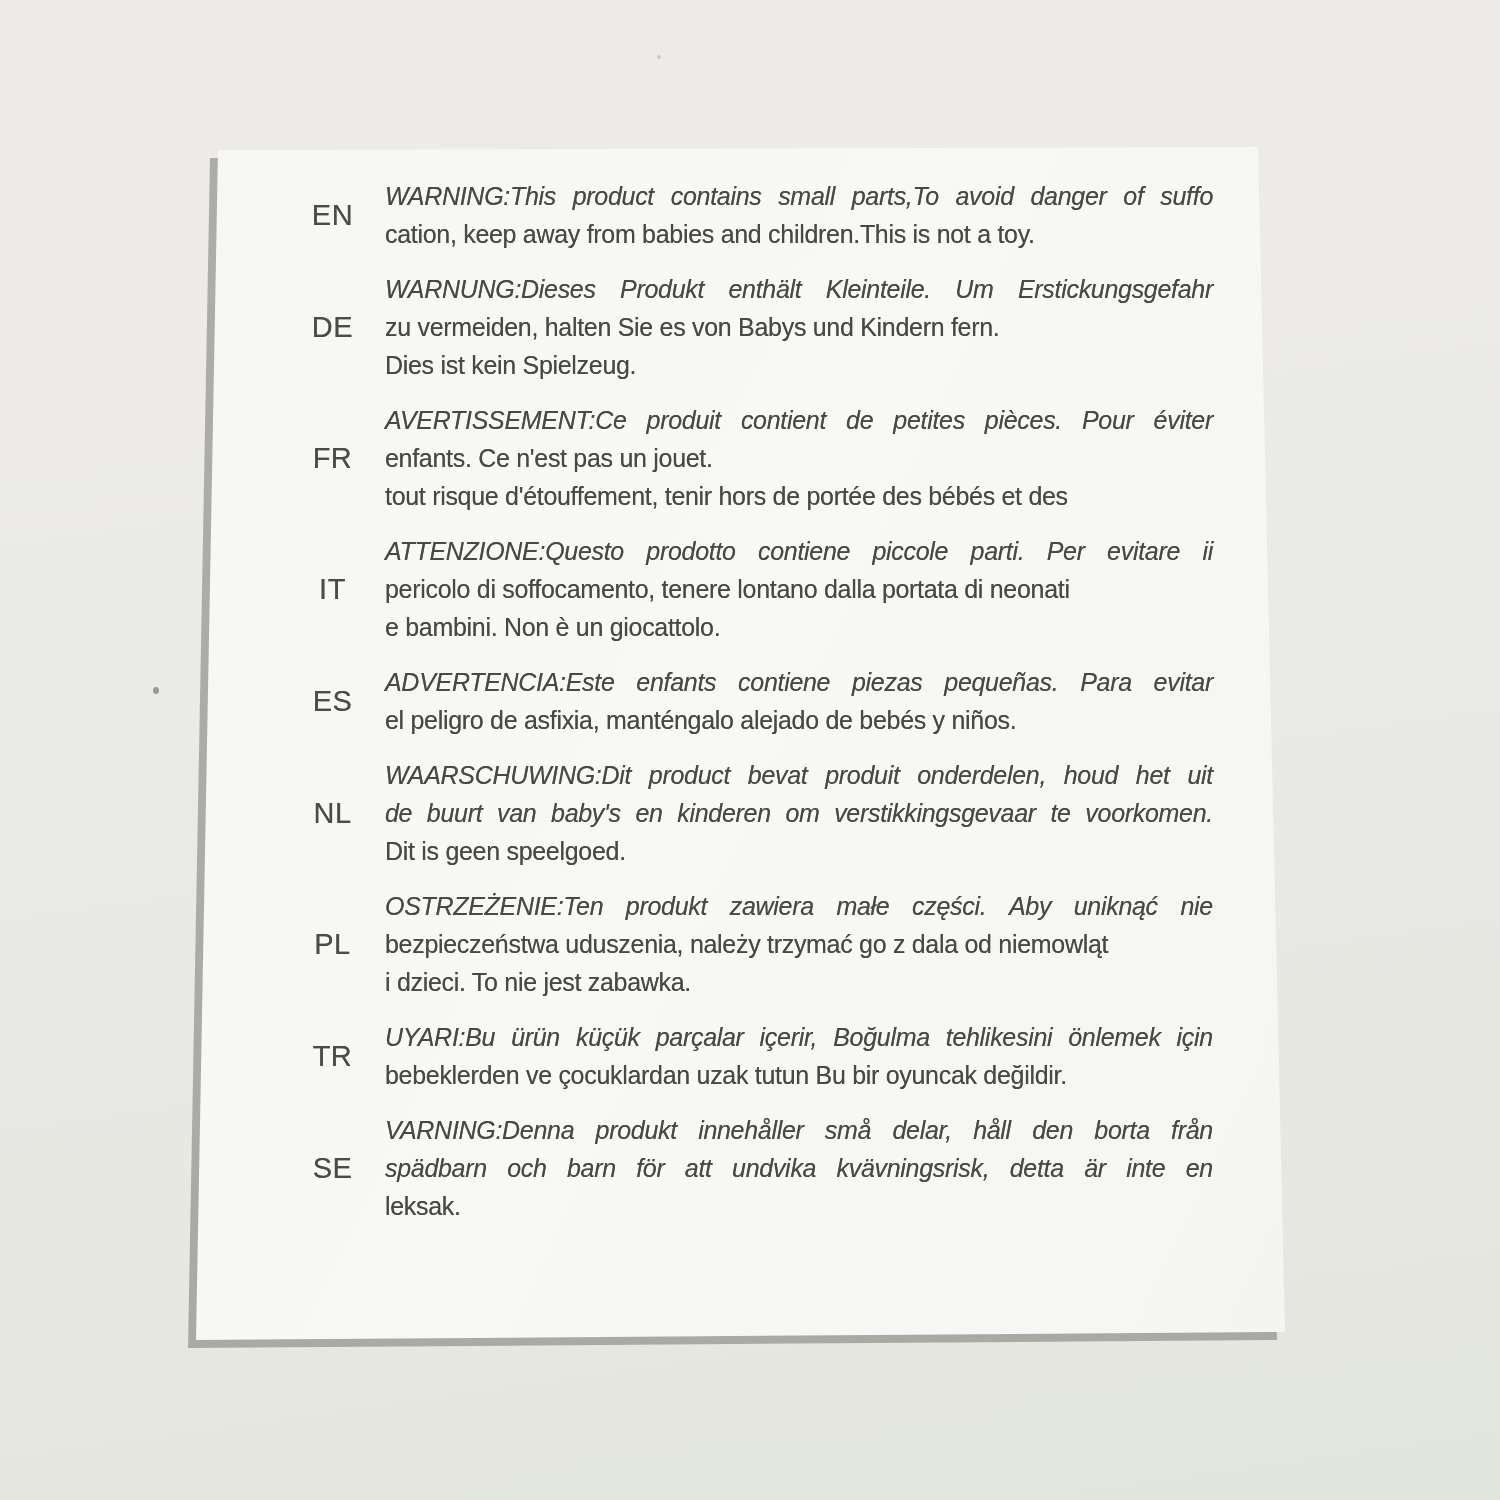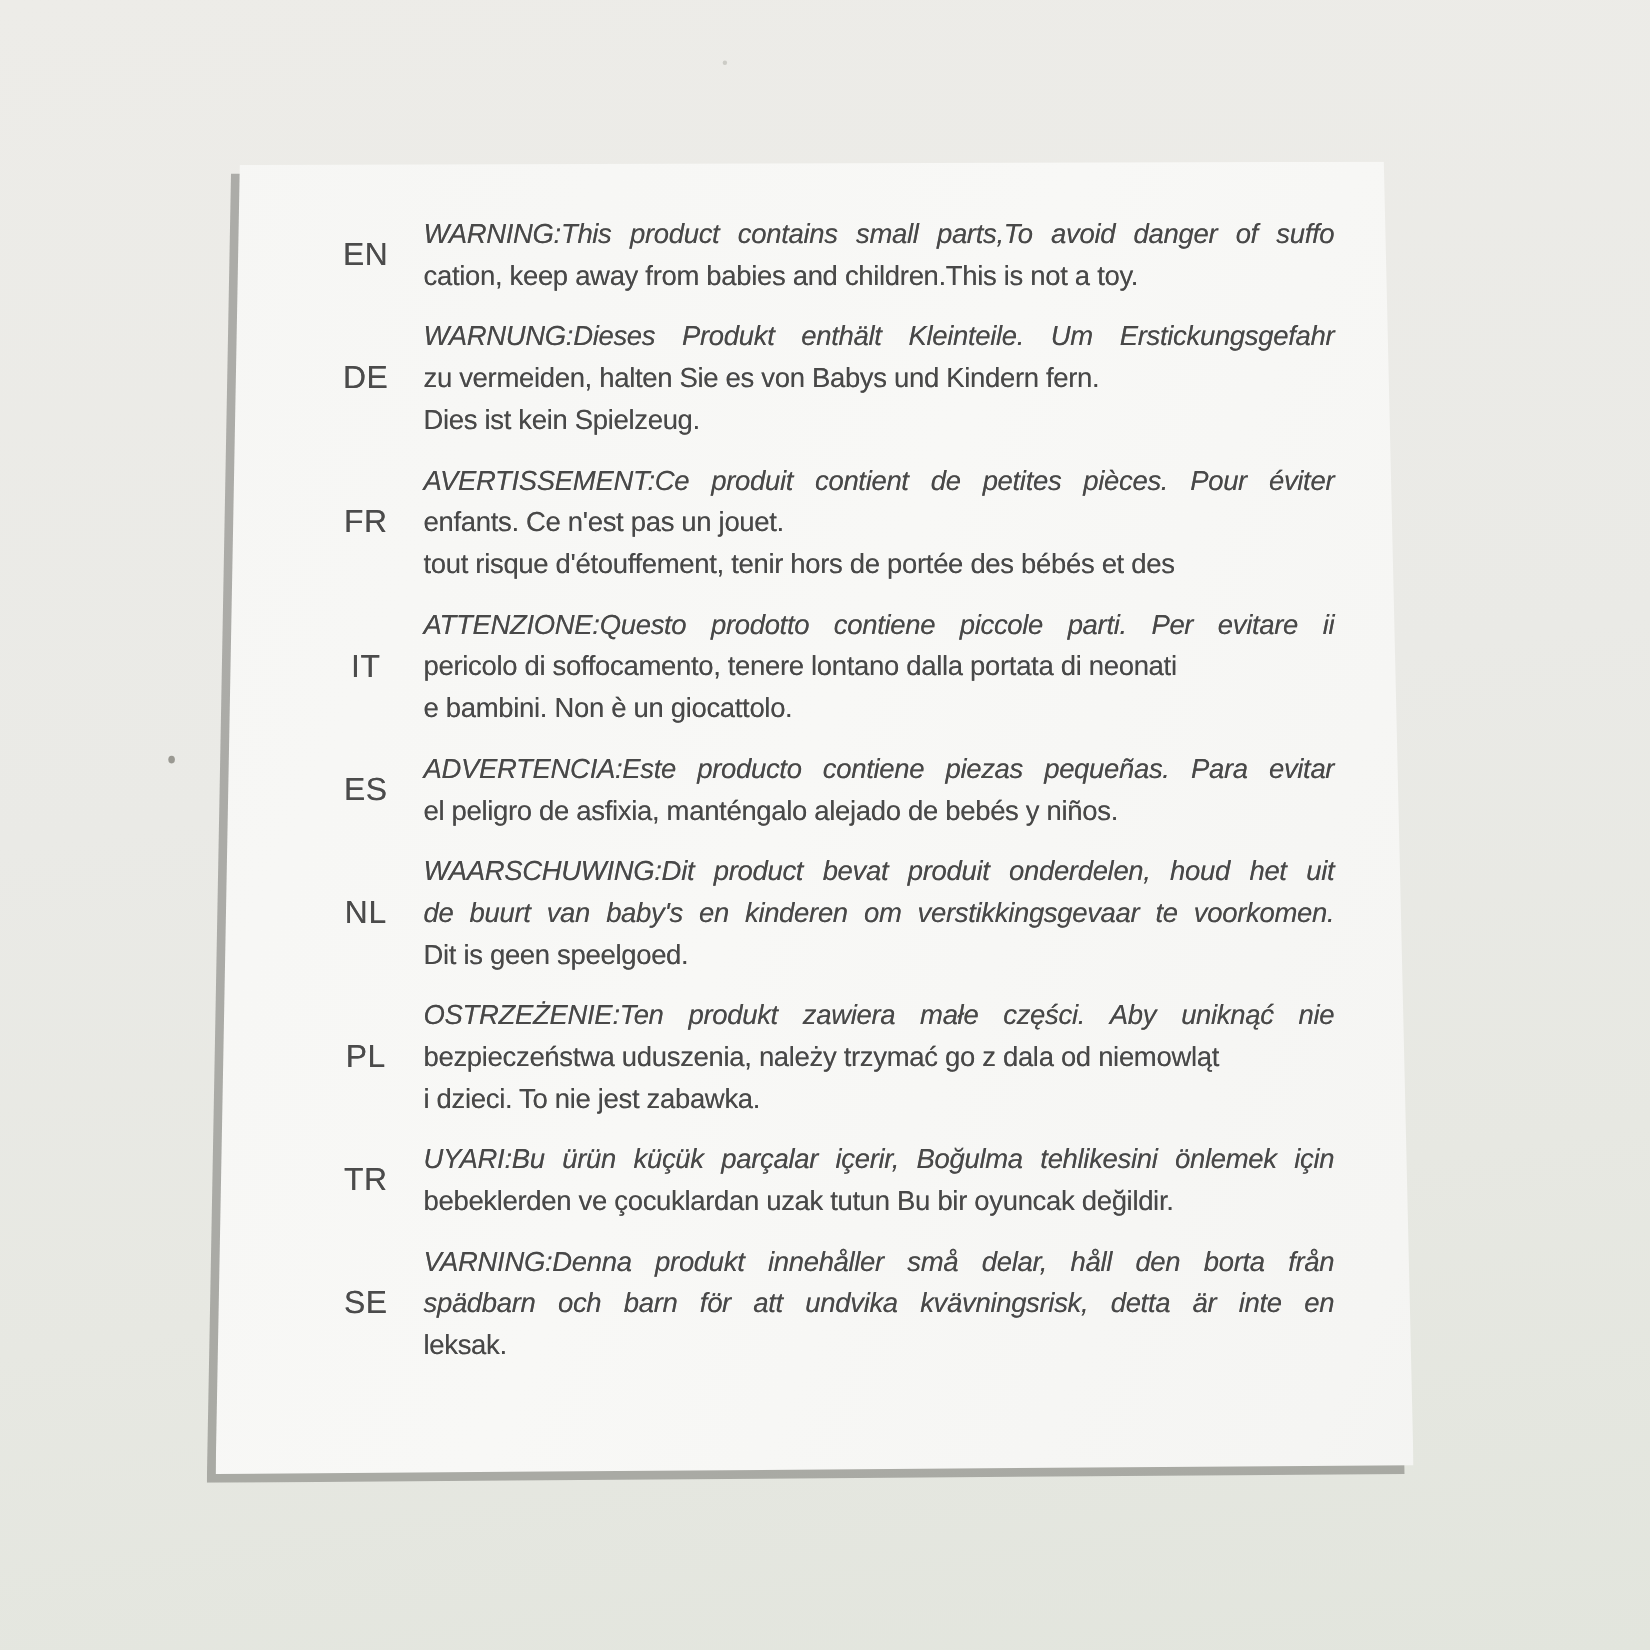--- a/index.html
+++ b/index.html
@@ -25,21 +25,21 @@
     background:rgba(95,95,90,0.45);
     transform:translate(-8px,8px);
     filter:blur(7px);
   }
   .paper{
     position:absolute;inset:0;
     clip-path:polygon(218px 150px,1258px 147px,1285px 1332px,196px 1340px);
     background:linear-gradient(115deg,#f0f0ee 0%,#f6f6f4 9%,#f8f8f6 48%,#f5f5f3 82%,#f1f2f0 100%);
   }
   .content{
-    position:absolute;left:206px;top:194px;width:1007px;
+    position:absolute;left:206px;top:177px;width:1007px;
     color:#474747;
   }
   .block{
     display:flex;
     margin-bottom:17px;
   }
   .block:last-child{margin-bottom:0;}
   .code-cell{
     width:179px;flex:0 0 179px;
     display:flex;align-items:center;justify-content:center;
@@ -149,21 +149,21 @@
           <div class="line">e bambini. Non è un giocattolo.</div>
         </div>
       </div>
       <div class="block">
         <div class="code-cell">
           <div class="code">ES</div>
         </div>
         <div class="lines">
           <div class="line fit">
             <span>ADVERTENCIA:Este</span>
-            <span>producto</span>
+            <span>enfants</span>
             <span>contiene</span>
             <span>piezas</span>
             <span>pequeñas.</span>
             <span>Para</span>
             <span>evitar</span>
           </div>
           <div class="line">el peligro de asfixia, manténgalo alejado de bebés y niños.</div>
         </div>
       </div>
       <div class="block">

